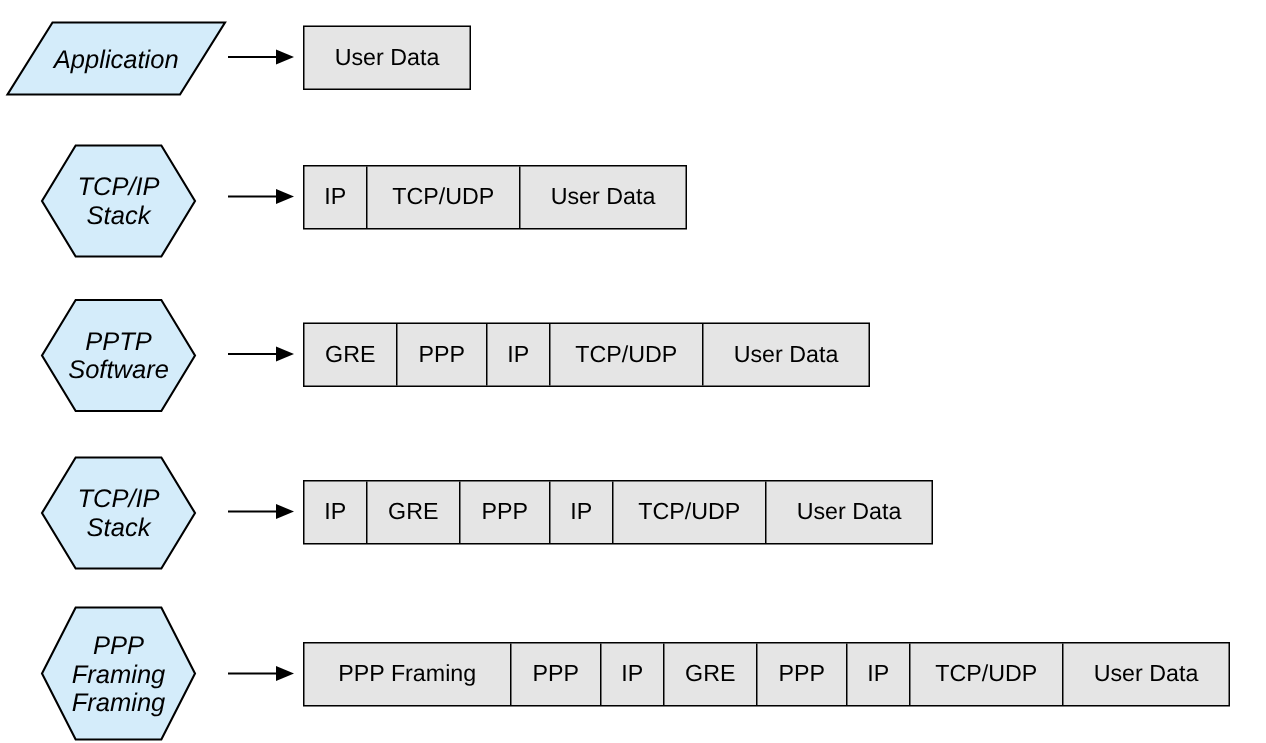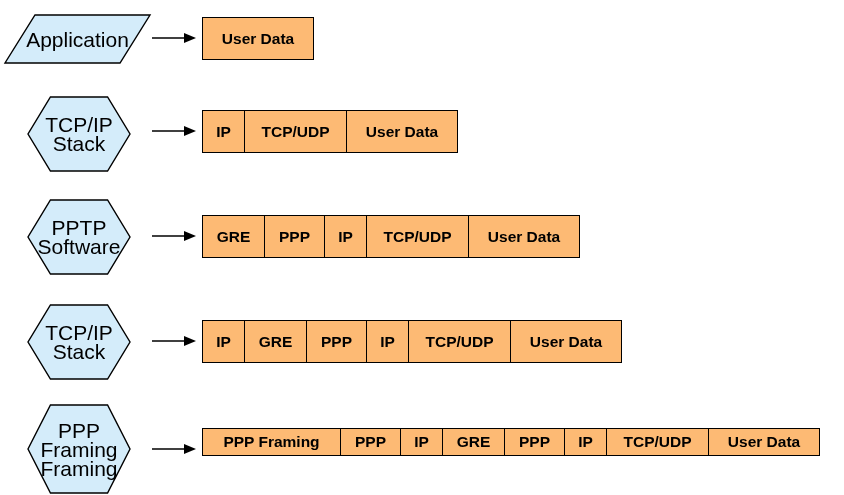--- a/index.html
+++ b/index.html
@@ -42,40 +42,40 @@
   }
   .stage-text {
     position: absolute;
     left: 0;
     top: 0;
     width: 160px;
     display: flex;
     flex-direction: column;
     align-items: center;
     justify-content: center;
-    font-size: 21px;
+    font-size: 17px;
     line-height: 19px;
     white-space: nowrap;
     text-align: center;
     pointer-events: none;
+    font-style: italic;
   }
   
   .arrow {
     position: absolute;
     overflow: visible;
   }
   
   .packet {
     position: absolute;
     display: flex;
     box-sizing: border-box;
     border: 1.4px solid #000000;
-    background: #fdba74;
+    background: #e5e5e5;
     height: 43px;
-    font-weight: bold;
   }
   .field {
     box-sizing: border-box;
     display: flex;
     align-items: center;
     justify-content: center;
     font-size: 15.5px;
     line-height: 1;
     white-space: nowrap;
     border-right: 1.4px solid #000000;
@@ -180,21 +180,21 @@
         <div class="stage-text" style="left: 28px; top: 405px; width: 102px; height: 88px;">
           <div>PPP</div>
           <div>Framing</div>
           <div>Framing</div>
         </div>
       </div>
       <svg class="arrow" width="44" height="16" style="left: 152px; top: 441px;">
         <line x1="0" y1="8" x2="33" y2="8" stroke="#000000" stroke-width="1.3"></line>
         <polygon points="32,3 44,8 32,13" fill="#000000"></polygon>
       </svg>
-      <div class="packet" style="left: 202px; top: 428px; height: 28px; text-align: right;">
+      <div class="packet" style="left: 202px; top: 428px; height: 43px; text-align: right;">
         <div class="field" style="width: 138px; flex: 0 0 138px;">PPP Framing</div>
         <div class="field" style="width: 60px; flex: 0 0 60px;">PPP</div>
         <div class="field" style="width: 42px; flex: 0 0 42px;">IP</div>
         <div class="field" style="width: 62px; flex: 0 0 62px;">GRE</div>
         <div class="field" style="width: 60px; flex: 0 0 60px;">PPP</div>
         <div class="field" style="width: 42px; flex: 0 0 42px;">IP</div>
         <div class="field" style="width: 102px; flex: 0 0 102px;">TCP/UDP</div>
         <div class="field" style="width: 110px; flex: 0 0 110px;">User Data</div>
       </div>
     </div>

